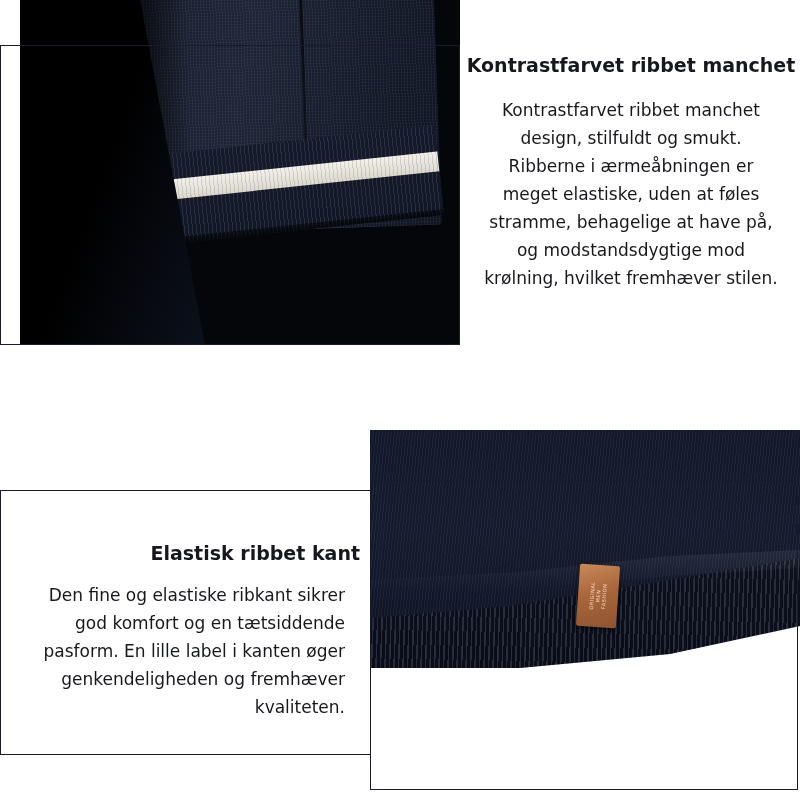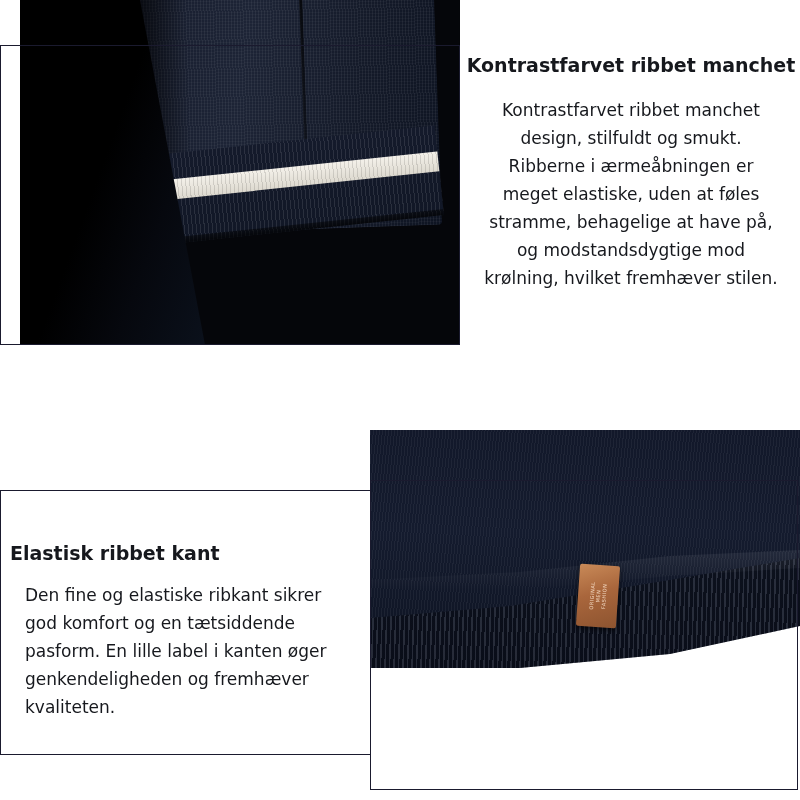--- a/index.html
+++ b/index.html
@@ -249,21 +249,21 @@
     border: 1px solid #1a1a2e;
     border-right: none;
     box-sizing: border-box;
     pointer-events: none;
   }
   .panel-bottom-text {
     position: absolute;
     left: 10px;
     top: 540px;
     width: 350px;
-    text-align: left;
+    text-align: right;
     color: #16181d;
   }
   .panel-bottom-text .title {
     font-weight: bold;
     font-size: 19px;
     line-height: 26px;
     margin: 0 0 4px 0;
   }
   .panel-bottom-text .body {
     font-size: 17px;

